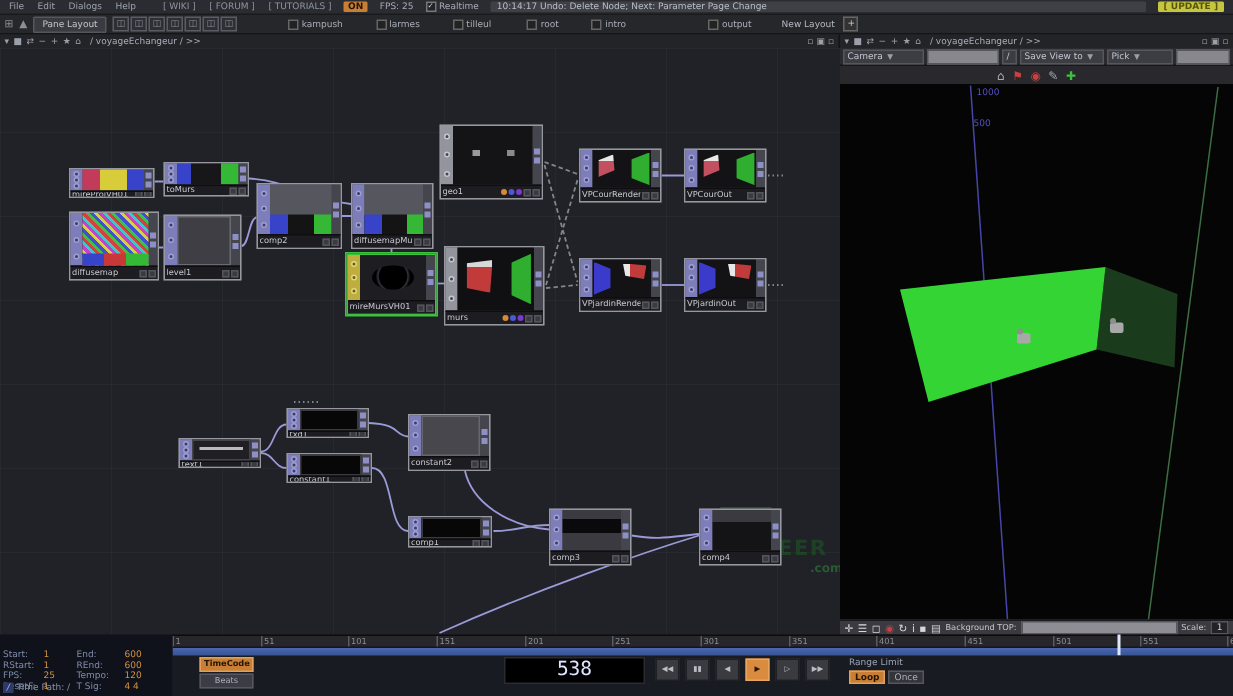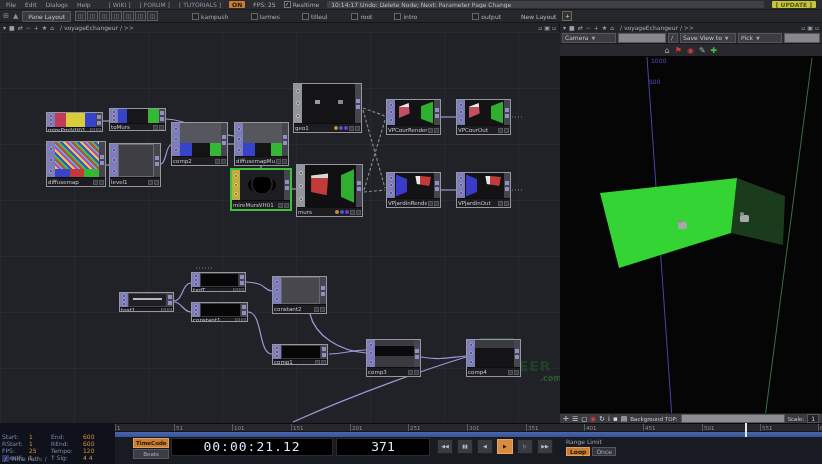--- a/index.html
+++ b/index.html
@@ -780,22 +780,21 @@
     </div>
   <div id="timepath" class="abs">
     <span id="tp-icon">/</span>
     <span>Time Path: /</span>
   </div>
 
   <div id="modebtns" class="abs">
     <div id="btn-timecode">TimeCode</div>
     <div id="btn-beats">Beats</div>
   </div>
-  <div id="timecode" class="abs">00:00:21.12</div>
-  <div id="framebox" class="abs">371</div>
+  <div id="framebox" class="abs">538</div>
   <div id="transport" class="abs">
       <span class="tbtn">◀◀</span>
       <span class="tbtn">▮▮</span>
       <span class="tbtn">◀</span>
       <span class="tbtn active">▶</span>
       <span class="tbtn">▷</span>
       <span class="tbtn">▶▶</span>
     </div>
   <div id="rangelimit" class="abs">
     <div>Range Limit</div>

